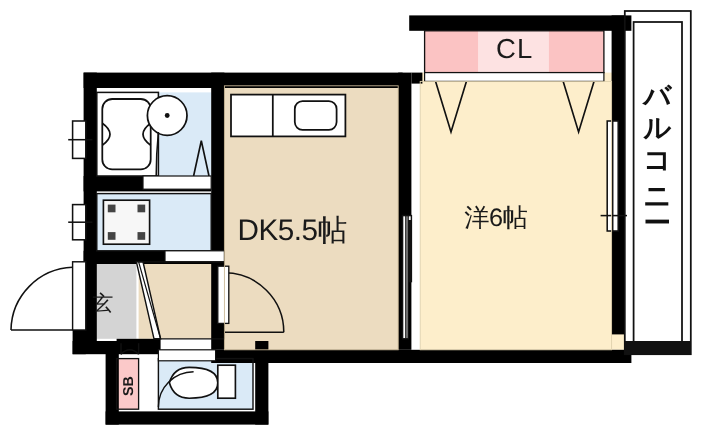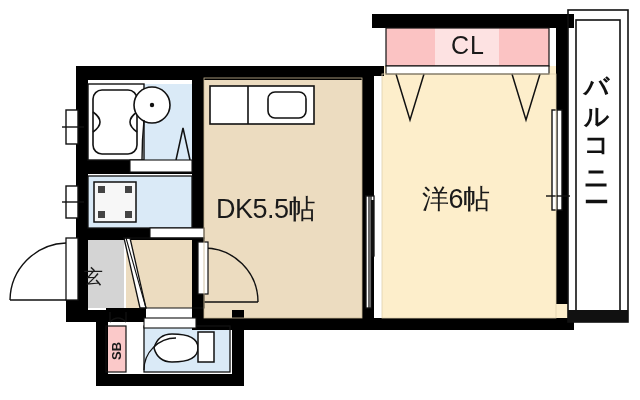--- a/index.html
+++ b/index.html
@@ -38,21 +38,21 @@
   
   .label {
     position: absolute;
     color: #1a1a1a;
     font-family: "Liberation Sans", sans-serif;
     font-weight: 400;
     white-space: nowrap;
     line-height: 1;
   }
   .label-dk  { font-size: 27px; letter-spacing: -0.5px; }
-  .label-yo  { font-size: 27px; letter-spacing: -0.5px; text-align: center; }
+  .label-yo  { font-size: 23px; letter-spacing: -0.5px; text-align: center; }
   .label-cl  { font-size: 25px; letter-spacing: 1px; }
   .label-genkan { font-size: 19px; }
   .label-sb  { font-size: 13px; font-weight: 700; }
 
   .label-balcony {
     position: absolute;
     font-size: 25px;
     font-weight: 700;
     color: #111;
     writing-mode: vertical-rl;

